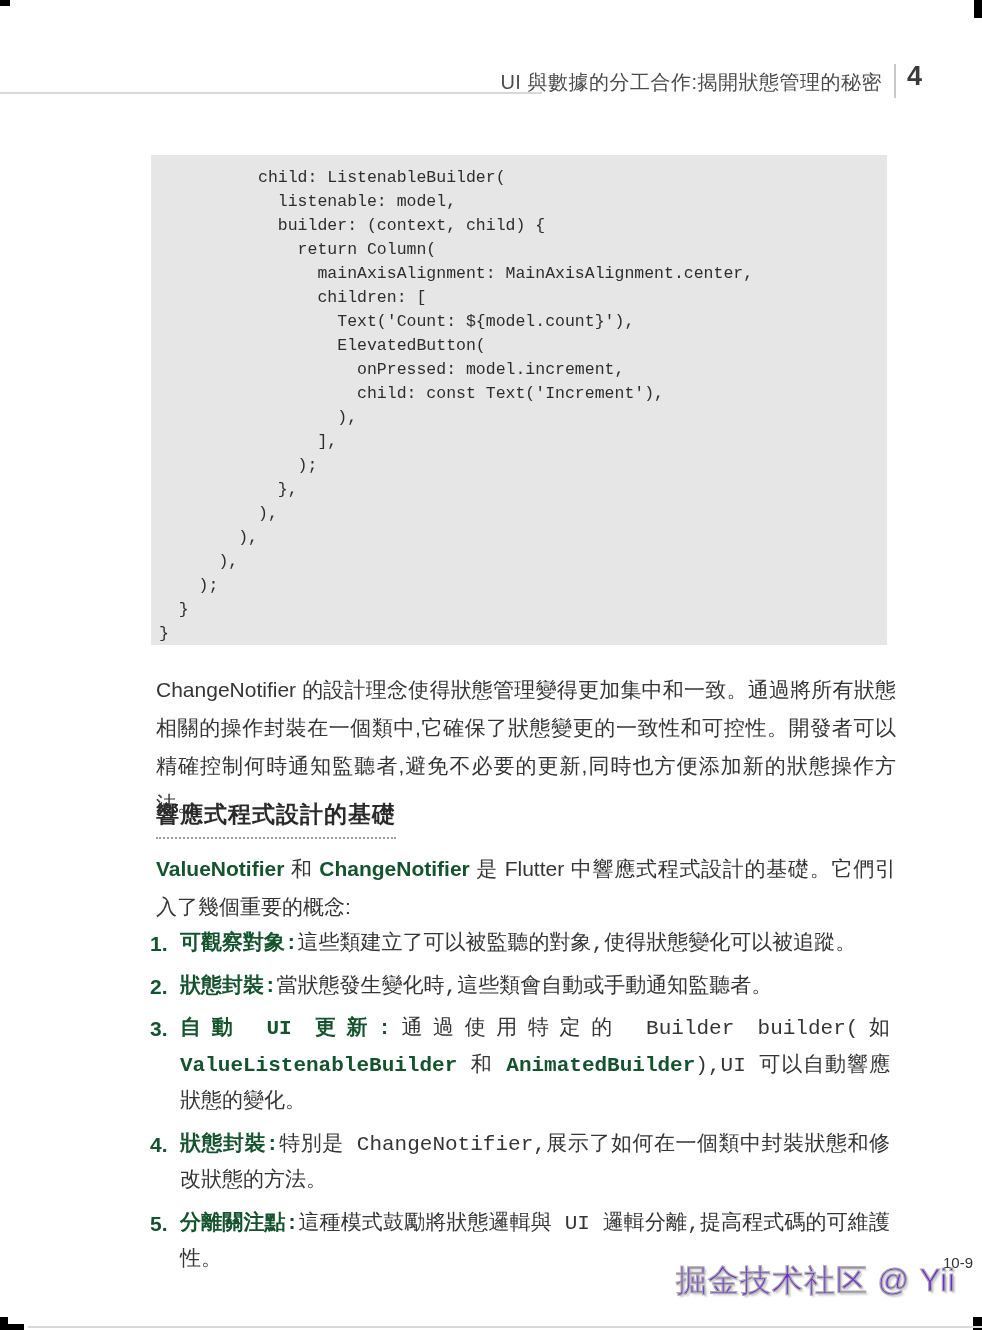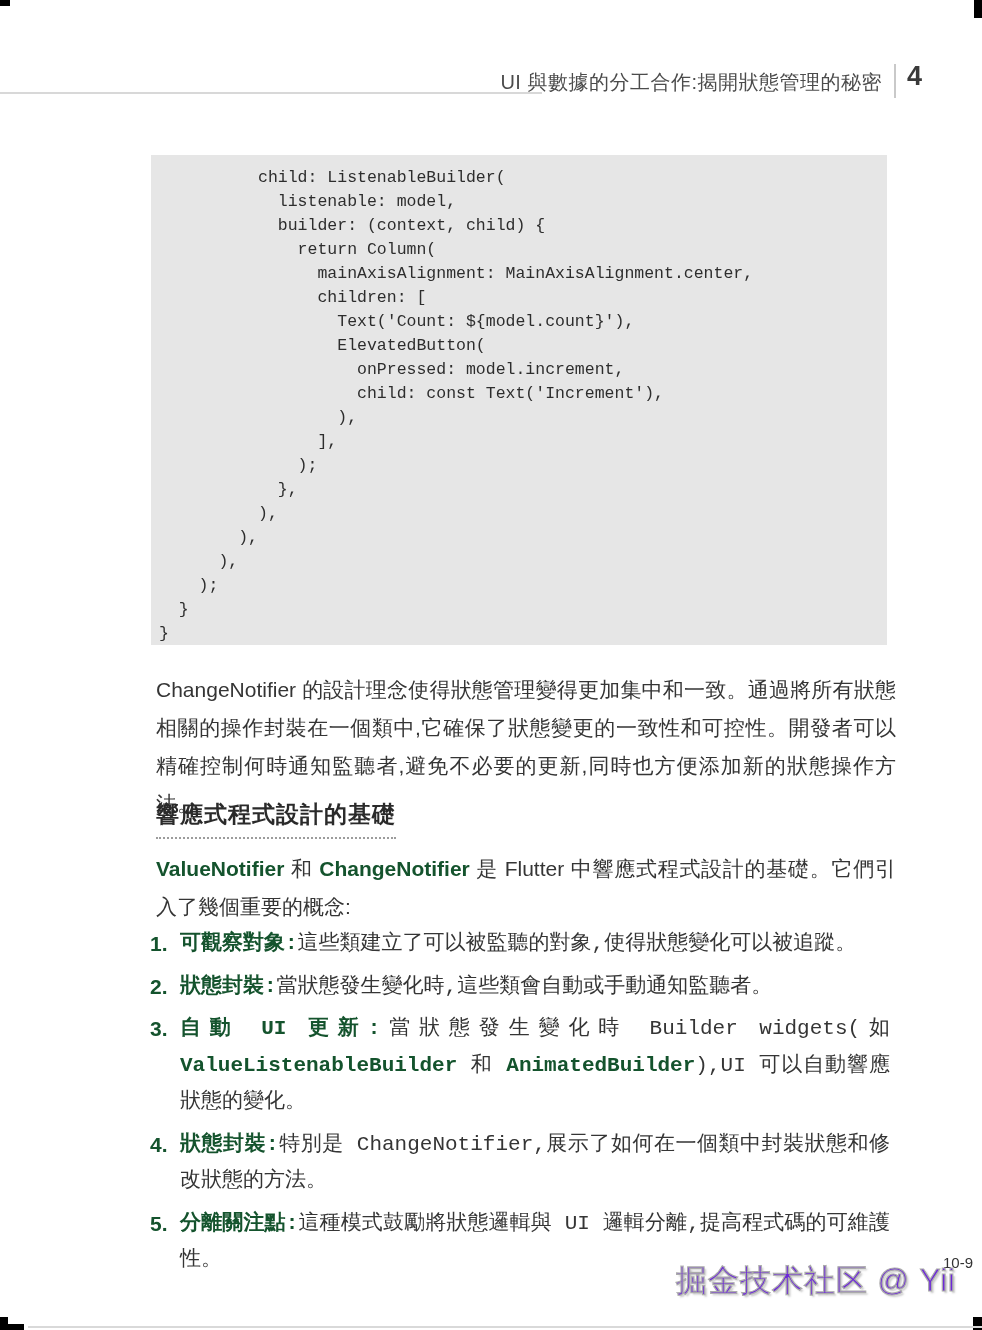--- a/index.html
+++ b/index.html
@@ -103,21 +103,21 @@
     <div class="list-item">
       <span class="num">1.</span>
       <span class="item-text"><b>可觀察對象:</b><span>這些類建立了可以被監聽的對象,使得狀態變化可以被追蹤。</span></span>
     </div>
     <div class="list-item">
       <span class="num">2.</span>
       <span class="item-text"><b>狀態封裝:</b><span>當狀態發生變化時,這些類會自動或手動通知監聽者。</span></span>
     </div>
     <div class="list-item">
       <span class="num">3.</span>
-      <span class="item-text"><b>自動 UI 更新:</b><span>當狀態發生變化時 Builder widgets(如 </span><b>ValueListenableBuilder</b><span> 和 </span><b>AnimatedBuilder</b><span>),UI 可以自動響應狀態的變化。</span></span>
+      <span class="item-text"><b>自動 UI 更新:</b><span>通過使用特定的 Builder builder(如 </span><b>ValueListenableBuilder</b><span> 和 </span><b>AnimatedBuilder</b><span>),UI 可以自動響應狀態的變化。</span></span>
     </div>
     <div class="list-item">
       <span class="num">4.</span>
       <span class="item-text"><b>狀態封裝:</b><span>特別是 ChangeNotifier,展示了如何在一個類中封裝狀態和修改狀態的方法。</span></span>
     </div>
     <div class="list-item">
       <span class="num">5.</span>
       <span class="item-text"><b>分離關注點:</b><span>這種模式鼓勵將狀態邏輯與 UI 邏輯分離,提高程式碼的可維護性。</span></span>
     </div>
   </div>

